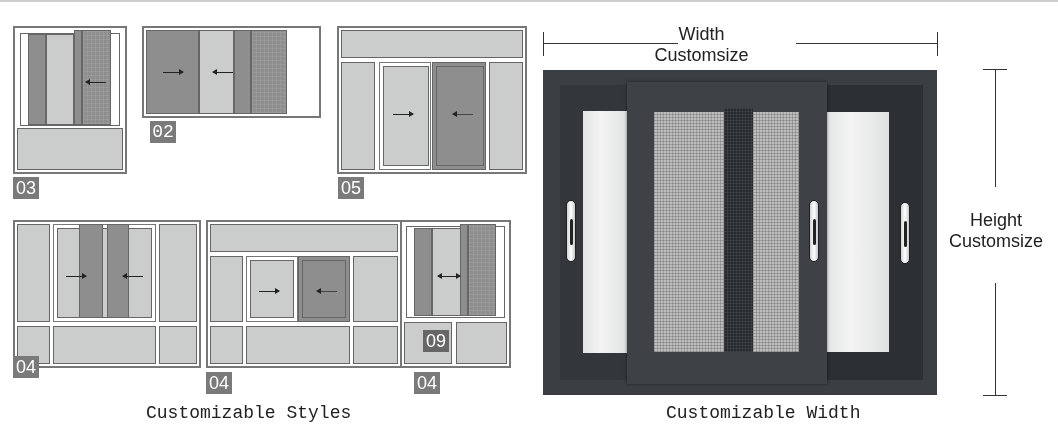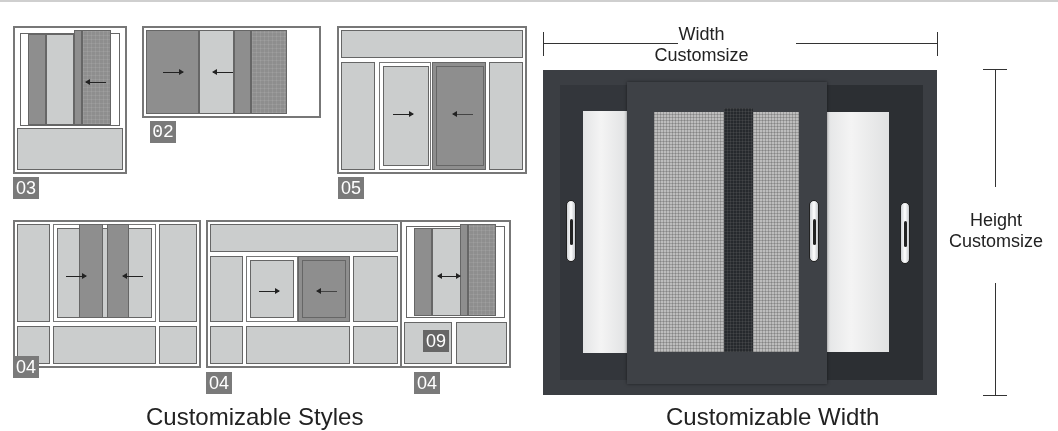--- a/index.html
+++ b/index.html
@@ -13,21 +13,21 @@
   .mesh { background-color: #8e8e8e;
     background-image: repeating-linear-gradient(0deg, rgba(255,255,255,0.08) 0 1px, transparent 1px 4px),
                       repeating-linear-gradient(90deg, rgba(255,255,255,0.08) 0 1px, transparent 1px 4px); }
   .badge { position: absolute; width: 26px; height: 22px; background: #7a7a7a; color: #fff;
     font-size: 18px; line-height: 22px; text-align: center; }
   .arrow { position: absolute; height: 1px; background: #222; }
   .arrow.r::after { content: ""; position: absolute; right: -1px; top: -3px;
     border-left: 5px solid #222; border-top: 3.5px solid transparent; border-bottom: 3.5px solid transparent; }
   .arrow.l::before { content: ""; position: absolute; left: -1px; top: -3px;
     border-right: 5px solid #222; border-top: 3.5px solid transparent; border-bottom: 3.5px solid transparent; }
-  .caption { position: absolute; font-size: 24px; color: #222; white-space: nowrap; }
+  .caption { position: absolute; font-size: 18px; color: #222; white-space: nowrap; font-family: Liberation Mono, monospace; }
   .dimtext { position: absolute; font-size: 18px; color: #222; text-align: center; line-height: 21px; }
   .dline { position: absolute; background: #333; }
   
   .win-outer { position: absolute; background: #3b3e43; }
   .sash { position: absolute; background: #33363b; }
   .sash-front { position: absolute; background: #3e4146; box-shadow: 0 0 3px rgba(0,0,0,0.5); }
   .glass { position: absolute; background: linear-gradient(90deg, #e4e5e6, #f4f4f4 40%, #e0e1e2); }
   .screen { position: absolute; background-color: #bdbdbd;
     background-image: repeating-linear-gradient(0deg, rgba(60,60,60,0.25) 0 1px, transparent 1px 3px),
                       repeating-linear-gradient(90deg, rgba(60,60,60,0.25) 0 1px, transparent 1px 3px); }

